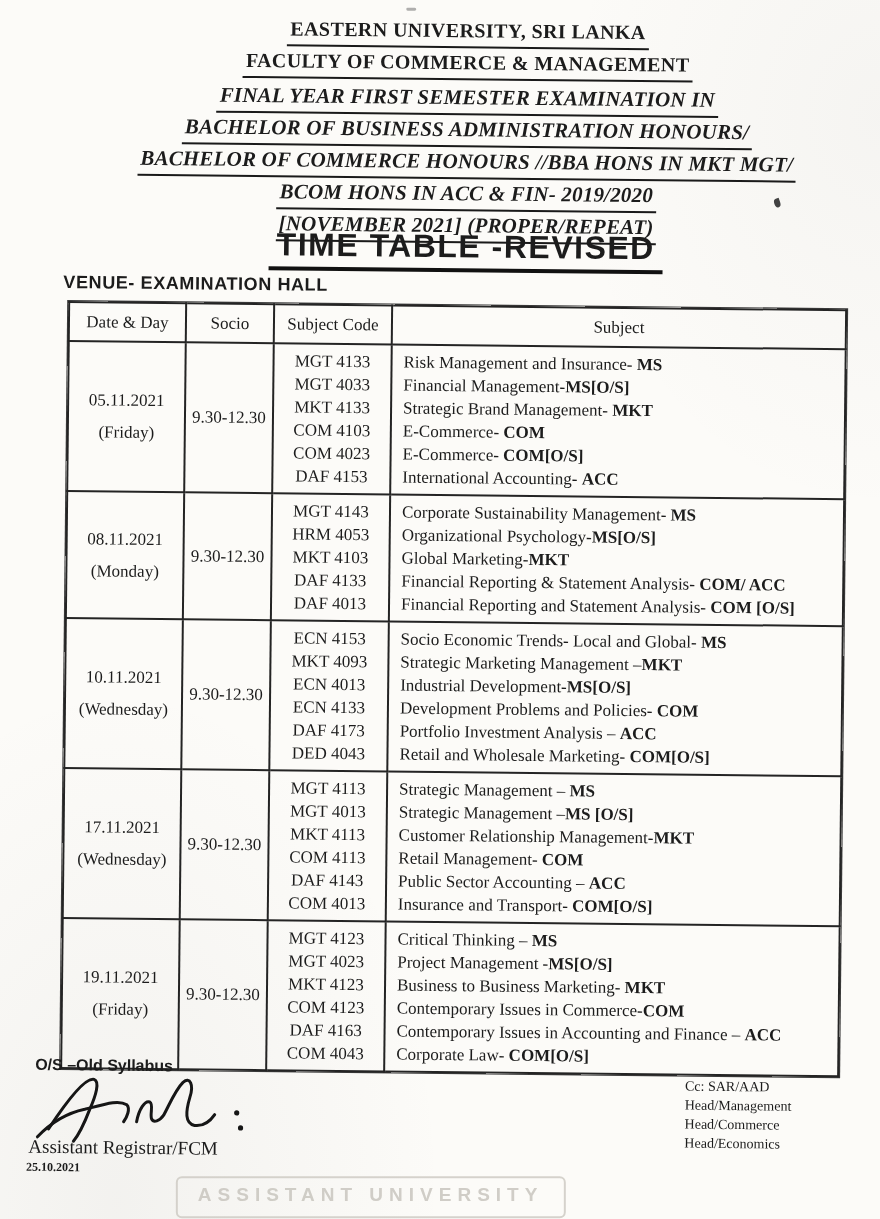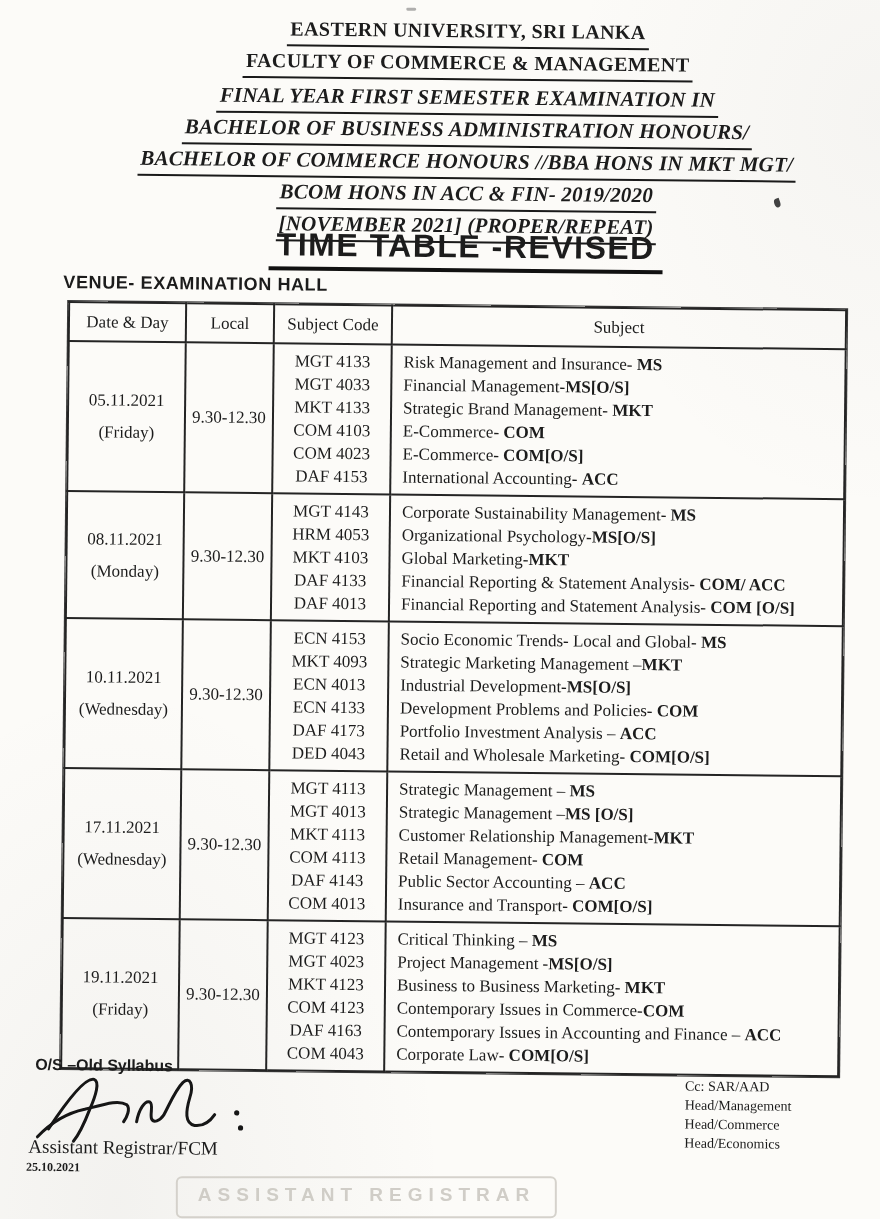--- a/index.html
+++ b/index.html
@@ -94,21 +94,21 @@
     <table class="tt">
       <colgroup>
         <col style="width:117px">
           <col style="width:88px">
           <col style="width:118px">
           <col style="width:454px">
       </colgroup>
       <thead>
         <tr>
           <th>Date &amp; Day</th>
-          <th>Local</th>
+          <th>Socio</th>
           <th>Subject Code</th>
           <th>Subject</th>
         </tr>
       </thead>
       <tbody>
   <tr>
     <td class="date-cell">
       <div class="d1">05.11.2021</div>
       <div class="d2">(Friday)</div>
     </td>
@@ -244,15 +244,15 @@
     <div class="signer">Assistant Registrar/FCM</div>
     <div class="sign-date">25.10.2021</div>
 
     <div class="cc">
       <div>Cc: SAR/AAD</div>
       <div>Head/Management</div>
       <div>Head/Commerce</div>
       <div>Head/Economics</div>
     </div>
 
-    <div class="stamp">ASSISTANT REGISTRAR</div>
+    <div class="stamp">ASSISTANT UNIVERSITY</div>
   </div>
 </div>
 
 </body></html>

